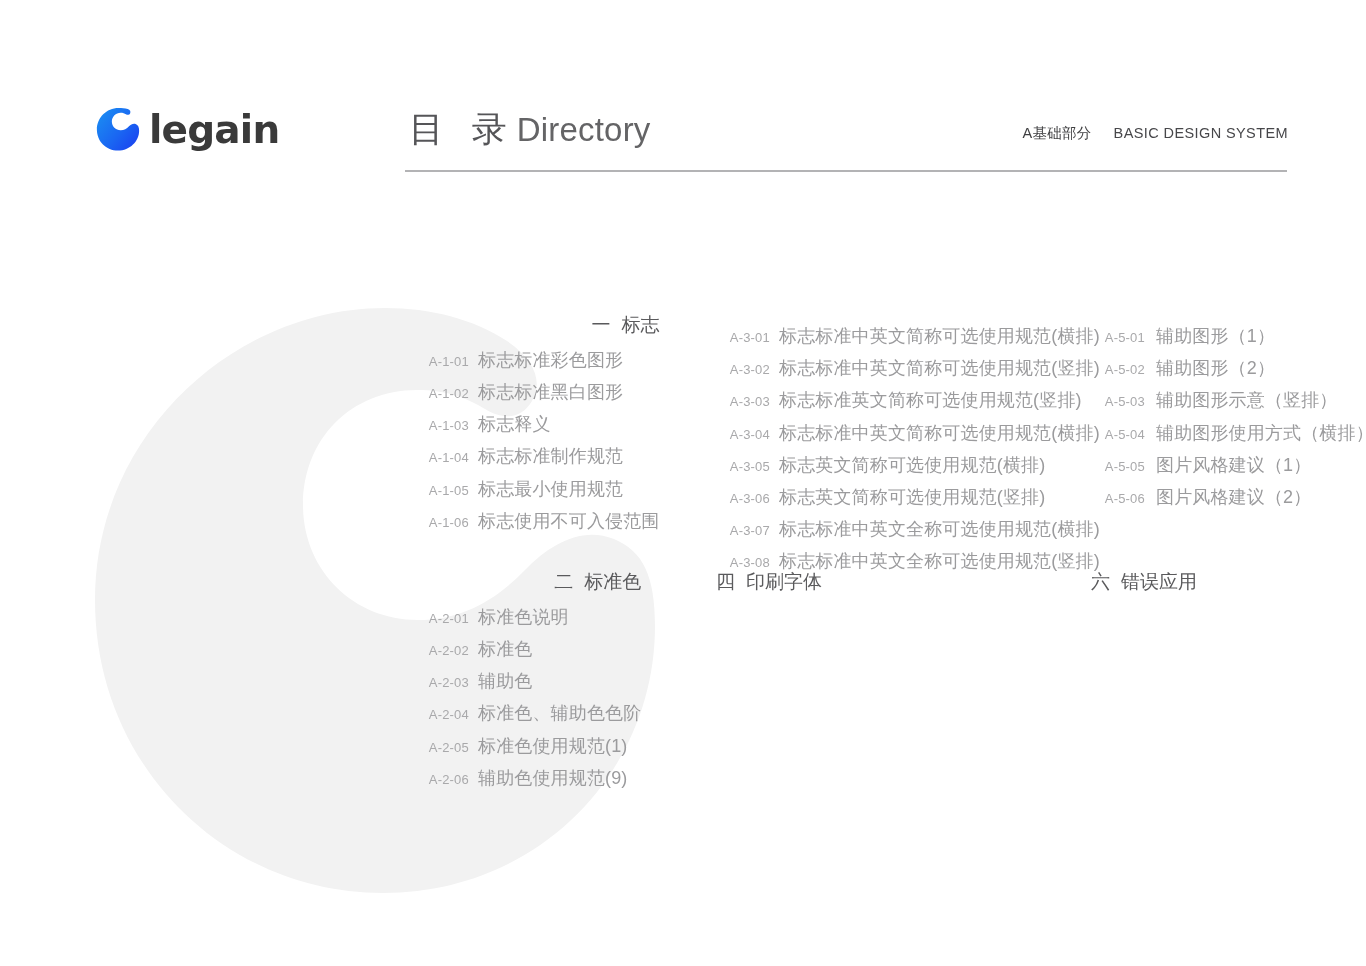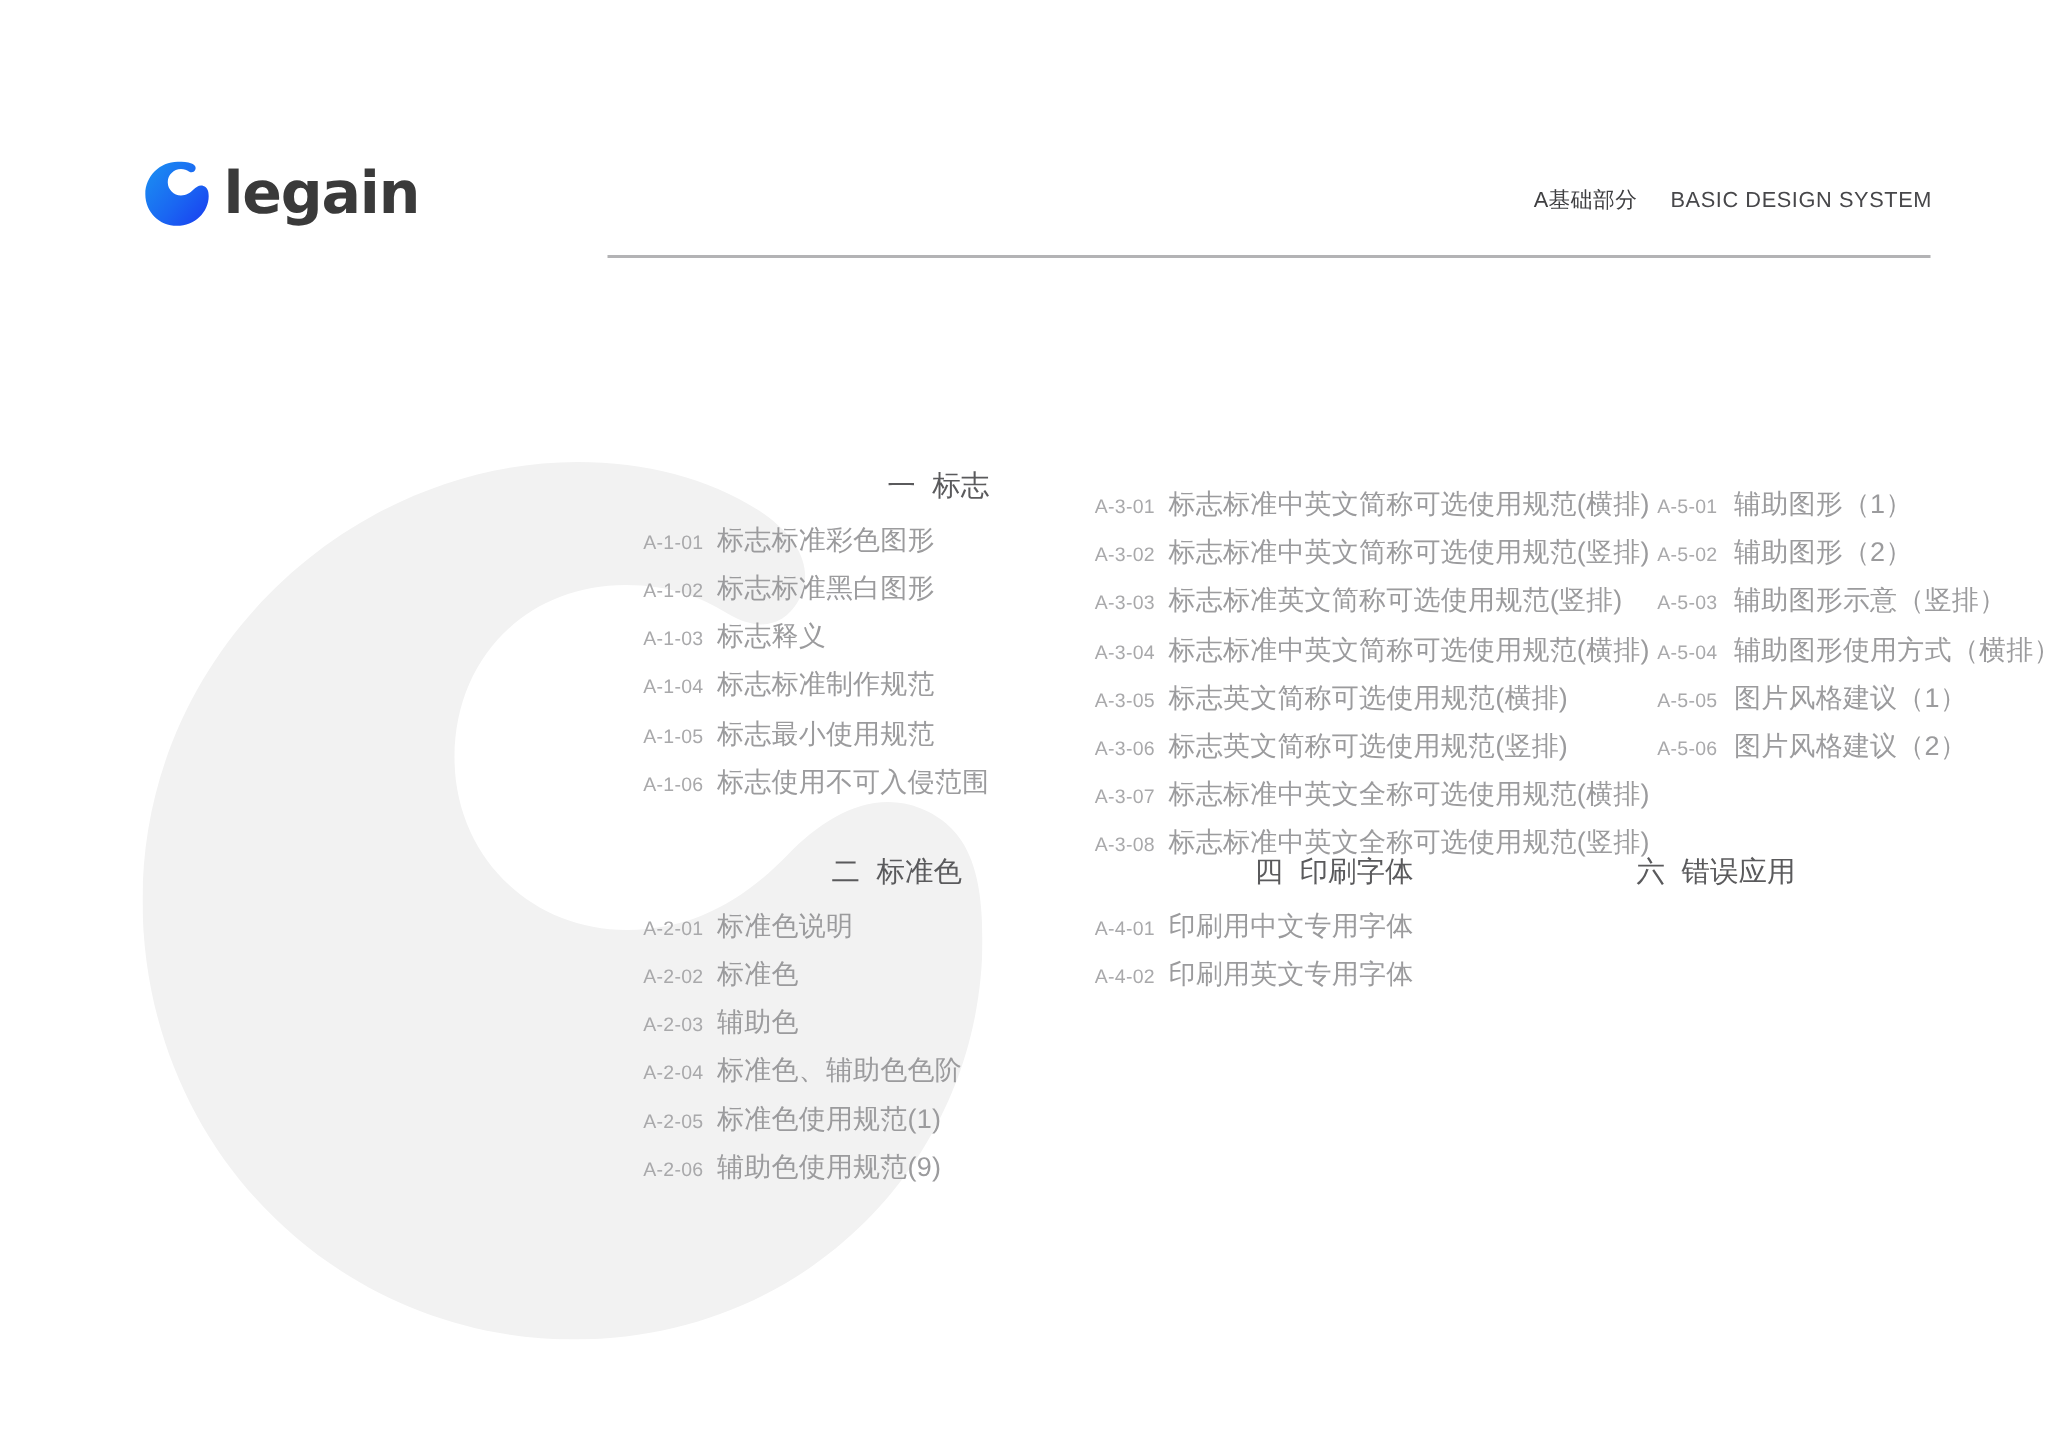--- a/index.html
+++ b/index.html
@@ -226,20 +226,24 @@
                  C 36 22, 45 13, 56 13
                  C 61 13, 65 14.5, 68 16.5
                  C 72 19, 75.5 18, 77.5 14.5
                  C 79.5 10.5, 77.5 6.5, 72 4.5
                  C 66 2.5, 59 2, 51 2 Z"></path>
         <circle fill="#ffffff" cx="56" cy="33" r="9.5"></circle>
       </svg>
       <span class="logo-word">legain</span>
     </div>
 
+    <div class="title-block">
+      <span class="title-cn">目 录</span>
+      <span class="title-en">Directory</span>
+    </div>
 
     <div class="section-label">
       <span class="cn">A基础部分</span>
       <span class="en">BASIC DESIGN SYSTEM</span>
     </div>
 
     <div class="header-rule"></div>
   </div>
 
   <div class="directory">
@@ -342,30 +346,20 @@
           <span class="code">A-3-08</span>
           <span class="desc">标志标准中英文全称可选使用规范(竖排)</span>
         </li>
       </ul>
     </div>
 
     <div class="col col-2 row-bottom">
       <h2 class="sec-heading">
         <span class="num">四</span><span>印刷字体</span>
       </h2>
-      <ul class="entry-list">
-        <li class="entry">
-          <span class="code">A-4-01</span>
-          <span class="desc">印刷用中文专用字体</span>
-        </li>
-        <li class="entry">
-          <span class="code">A-4-02</span>
-          <span class="desc">印刷用英文专用字体</span>
-        </li>
-      </ul>
     </div>
 
     <div class="col col-3 row-top">
       <ul class="entry-list">
         <li class="entry wide">
           <span class="code">A-5-01</span>
           <span class="desc">辅助图形（1）</span>
         </li>
         <li class="entry wide">
           <span class="code">A-5-02</span>

